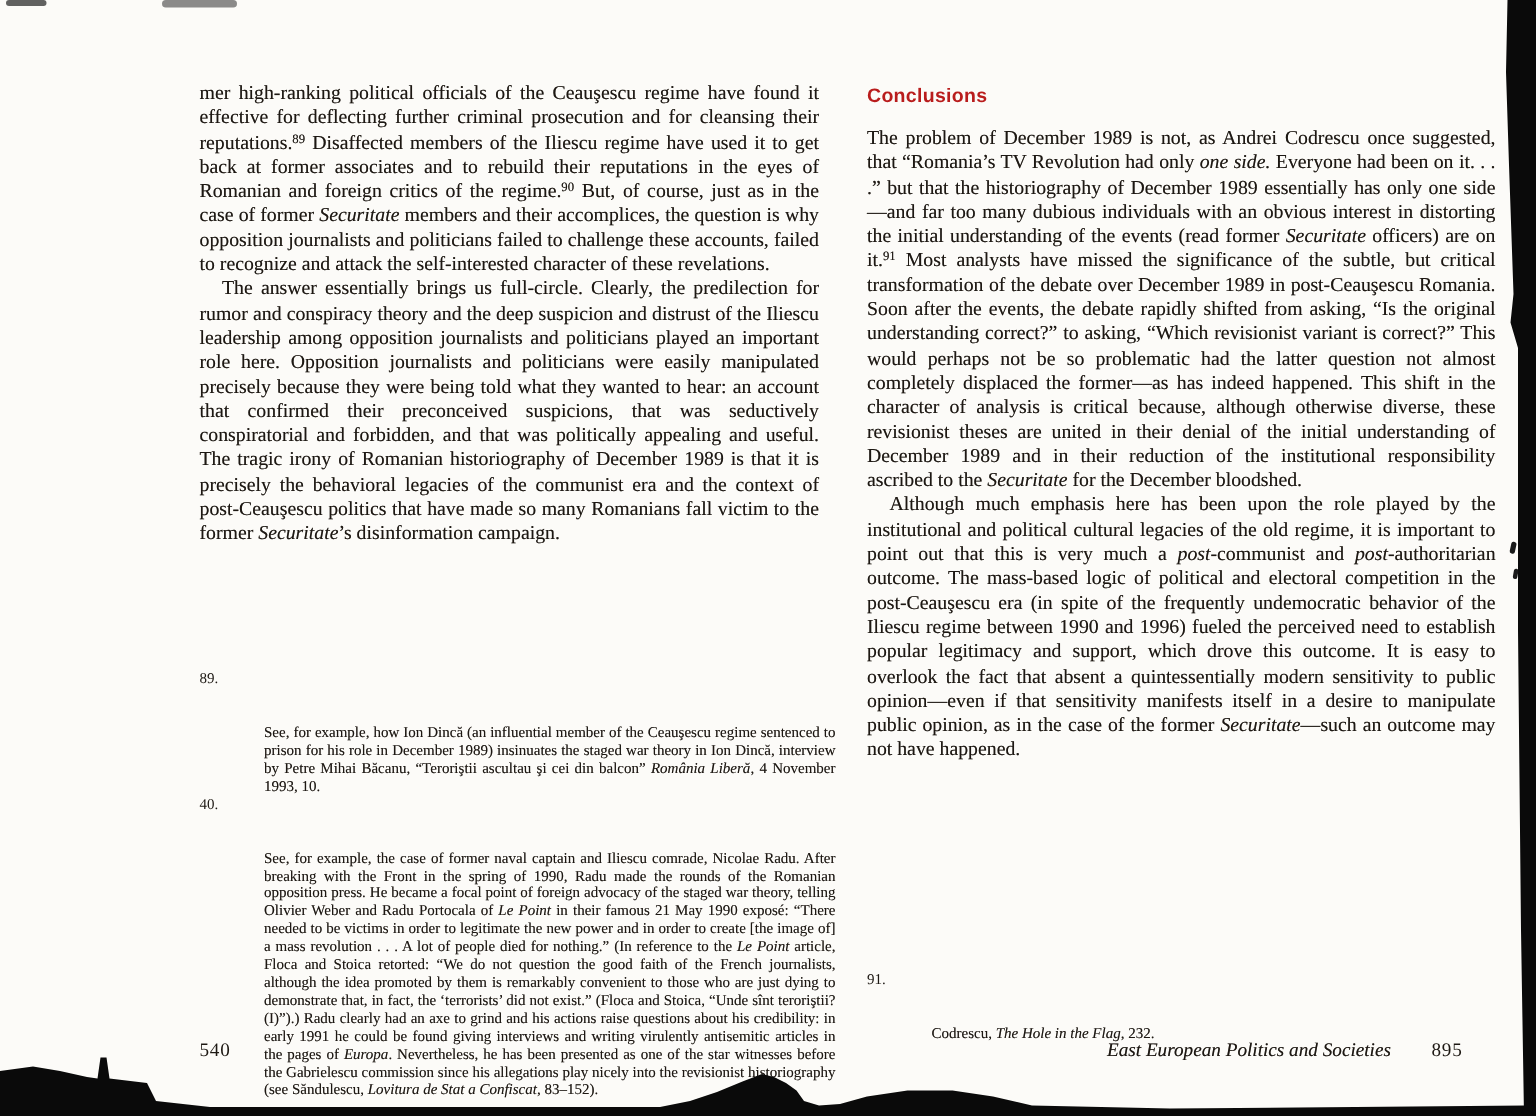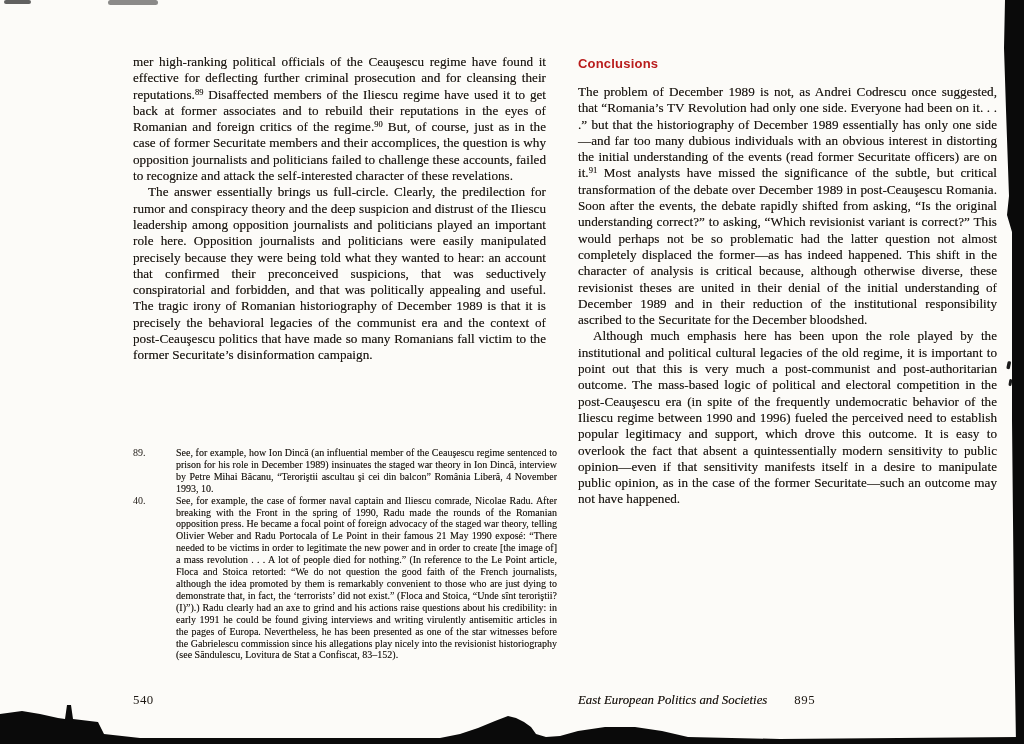--- a/index.html
+++ b/index.html
@@ -31,36 +31,36 @@
     color:#b91c1c;
   }
   .para{
     margin:0;
     font-size:13.2px;
     line-height:16.3px;
     text-align:justify;
     text-shadow:0 0 .4px rgba(29,24,19,.55);
   }
   .para.indent{text-indent:15px;}
-  .it{}
+  .it{font-style:italic;}
   .sup{font-size:8.5px;line-height:0;position:relative;top:-4px;}
   .footnotes{position:absolute;left:0;}
   .left-fns{top:447px;width:424px;}
   .right-fns{top:648px;width:419px;}
   .fn{display:flex;font-size:10px;line-height:11.9px;margin:0;gap:24px;}
   .fn-num{flex:0 0 19px;}
-  .fn-text{flex:1;text-align:justify;text-shadow:0 0 .3px rgba(29,24,19,.5);}
+  .fn-text{flex:1;text-align:justify;text-shadow:0 0 .3px rgba(29,24,19,.5);margin-top:36px;}
   .footer{
     position:absolute;left:0;width:100%;
     top:693px;
     display:flex;align-items:baseline;
     font-size:12.8px;
   }
   .left-footer{gap:27px;}
-  .right-footer{gap:27px;padding-right:22px;box-sizing:border-box;}
+  .right-footer{justify-content:flex-end;gap:27px;padding-right:22px;box-sizing:border-box;}
   .runtitle{font-style:italic;text-shadow:0 0 .4px rgba(29,24,19,.6);}
   .pagenum{letter-spacing:.5px;}
   .artifacts{position:absolute;left:0;top:0;pointer-events:none;}
 </style>
 </head>
 <body>
 
 <div class="sheet">
 
   <div class="col left-col">
@@ -84,20 +84,26 @@
   </div>
 
   <div class="col right-col">
     <div class="body-text right-body">
       <h2 class="heading">Conclusions</h2>
       <div>
           <p class="para"><span>The problem of December 1989 is not, as Andrei Codrescu once suggested, that “Romania’s TV Revolution had only </span><span class="it">one side.</span><span> Everyone had been on it. . . .” but that the historiography of December 1989 essentially has only one side—and far too many dubious individuals with an obvious interest in distorting the initial understanding of the events (read former </span><span class="it">Securitate</span><span> officers) are on it.</span><span class="sup">91</span><span> Most analysts have missed the significance of the subtle, but critical transformation of the debate over December 1989 in post-Ceauşescu Romania. Soon after the events, the debate rapidly shifted from asking, “Is the original understanding correct?” to asking, “Which revisionist variant is correct?” This would perhaps not be so problematic had the latter question not almost completely displaced the former—as has indeed happened. This shift in the character of analysis is critical because, although otherwise diverse, these revisionist theses are united in their denial of the initial understanding of December 1989 and in their reduction of the institutional responsibility ascribed to the </span><span class="it">Securitate</span><span> for the December bloodshed.</span></p>
           <p class="para indent"><span>Although much emphasis here has been upon the role played by the institutional and political cultural legacies of the old regime, it is important to point out that this is very much a </span><span class="it">post</span><span>-communist and </span><span class="it">post</span><span>-authoritarian outcome. The mass-based logic of political and electoral competition in the post-Ceauşescu era (in spite of the frequently undemocratic behavior of the Iliescu regime between 1990 and 1996) fueled the perceived need to establish popular legitimacy and support, which drove this outcome. It is easy to overlook the fact that absent a quintessentially modern sensitivity to public opinion—even if that sensitivity manifests itself in a desire to manipulate public opinion, as in the case of the former </span><span class="it">Securitate</span><span>—such an outcome may not have happened.</span></p>
         </div>
     </div>
+    <div class="footnotes right-fns">
+        <div class="fn">
+          <span class="fn-num">91.</span>
+          <span class="fn-text"><span>Codrescu, </span><span class="it">The Hole in the Flag</span><span>, 232.</span></span>
+        </div>
+      </div>
     <div class="footer right-footer">
       <span class="runtitle">East European Politics and Societies</span>
       <span class="pagenum">895</span>
     </div>
   </div>
 
   <svg class="artifacts" width="1024" height="744" viewBox="0 0 1024 744">
     <polygon fill="#0a0a0a" points="1005,0 1024,0 1024,744 1016,744 1014,620 1012,420 1012,232 1007,215 1009,196 1006,110 1004,48"></polygon>
     <path fill="#0a0a0a" d="M0,714 L22,711 L40,714 L58,718 L65,719 L67,705 L71,705 L73,719 L98,722 L104,734 L140,738
          L440,738 L460,734 L478,728 L495,721 L508,716 L516,718 L524,722 L531,727 L536,734 L546,737

